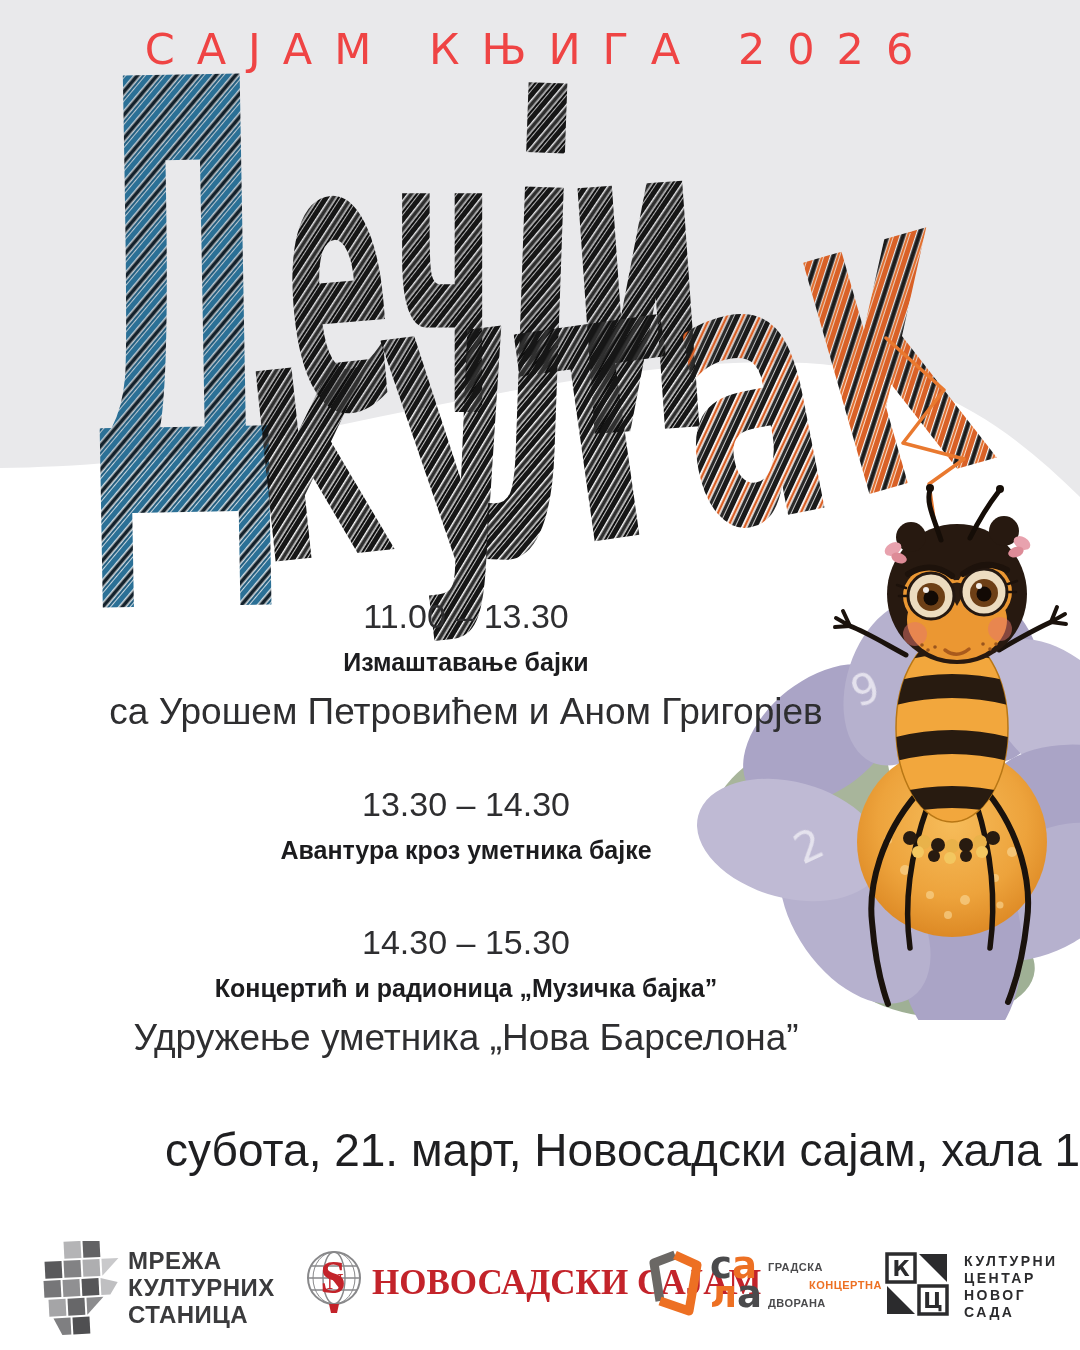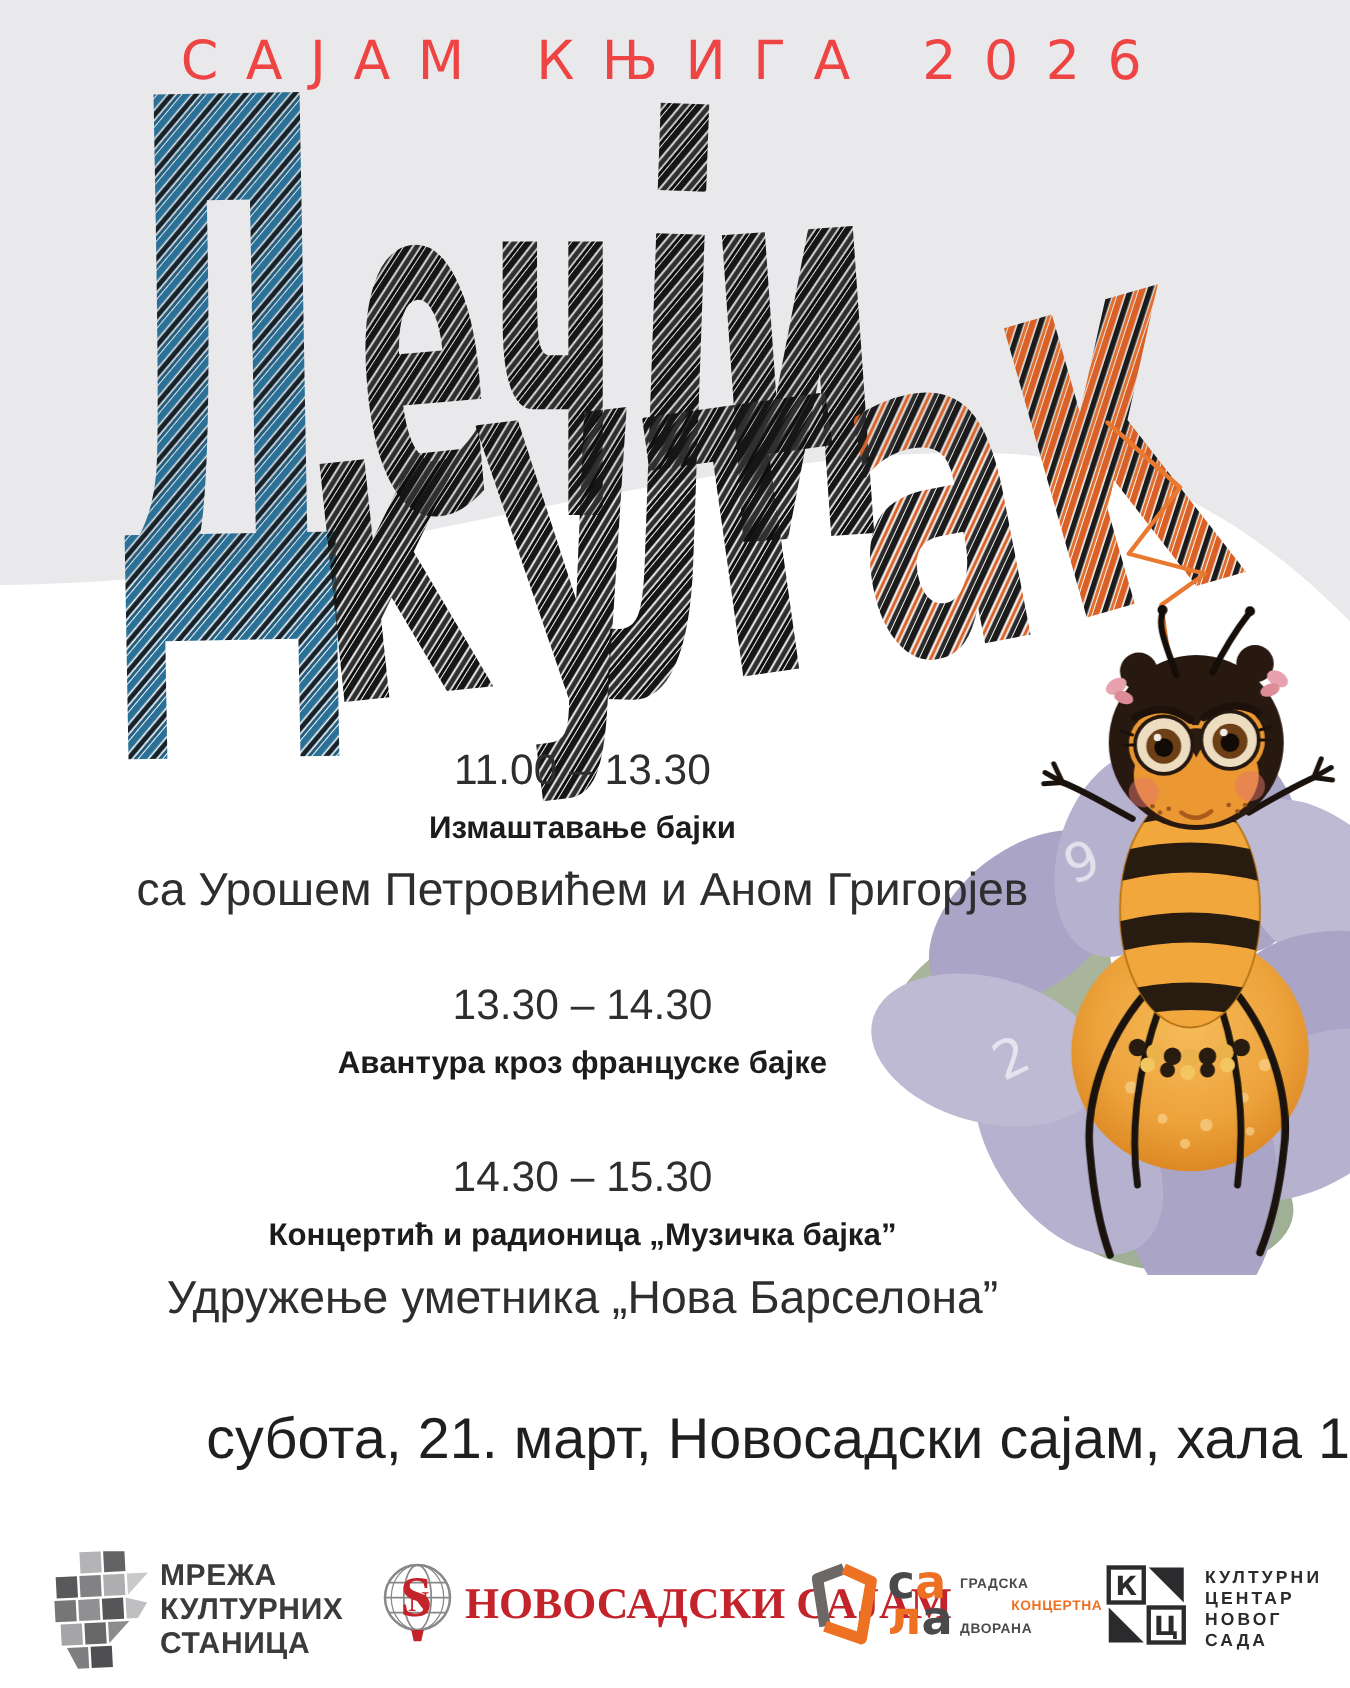--- a/index.html
+++ b/index.html
@@ -218,21 +218,21 @@
   </svg>
 
   <div class="schedule">
     <div class="event">
       <div class="time">11.00 – 13.30</div>
       <div class="etitle">Измаштавање бајки</div>
       <div class="esub">са Урошем Петровићем и Аном Григорјев</div>
     </div>
     <div class="event">
       <div class="time">13.30 – 14.30</div>
-      <div class="etitle">Авантура кроз француске бајке</div>
+      <div class="etitle">Авантура кроз уметника бајке</div>
     </div>
     <div class="event">
       <div class="time">14.30 – 15.30</div>
       <div class="etitle">Концертић и радионица „Музичка бајка”</div>
       <div class="esub">Удружење уметника „Нова Барселона”</div>
     </div>
   </div>
 
   <div class="venue">субота, 21. март, Новосадски сајам, хала 1</div>
 

